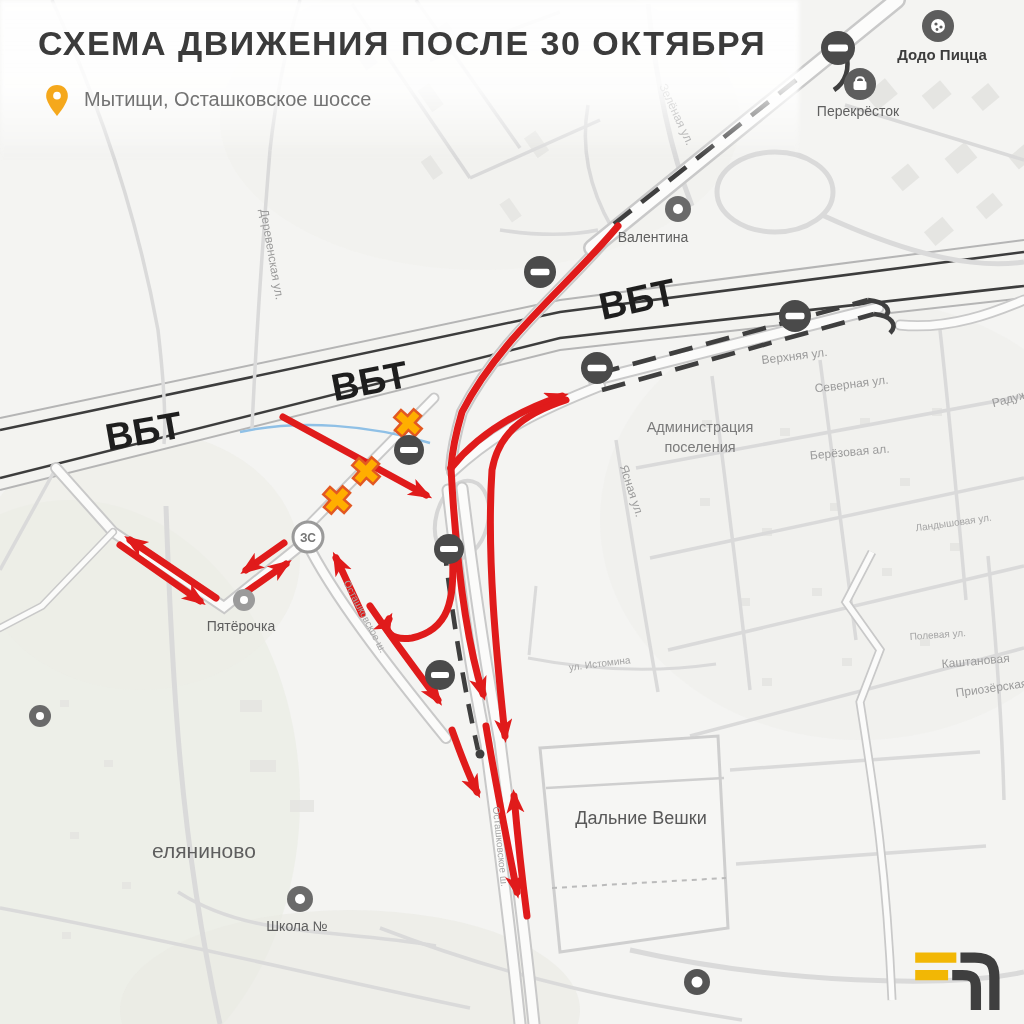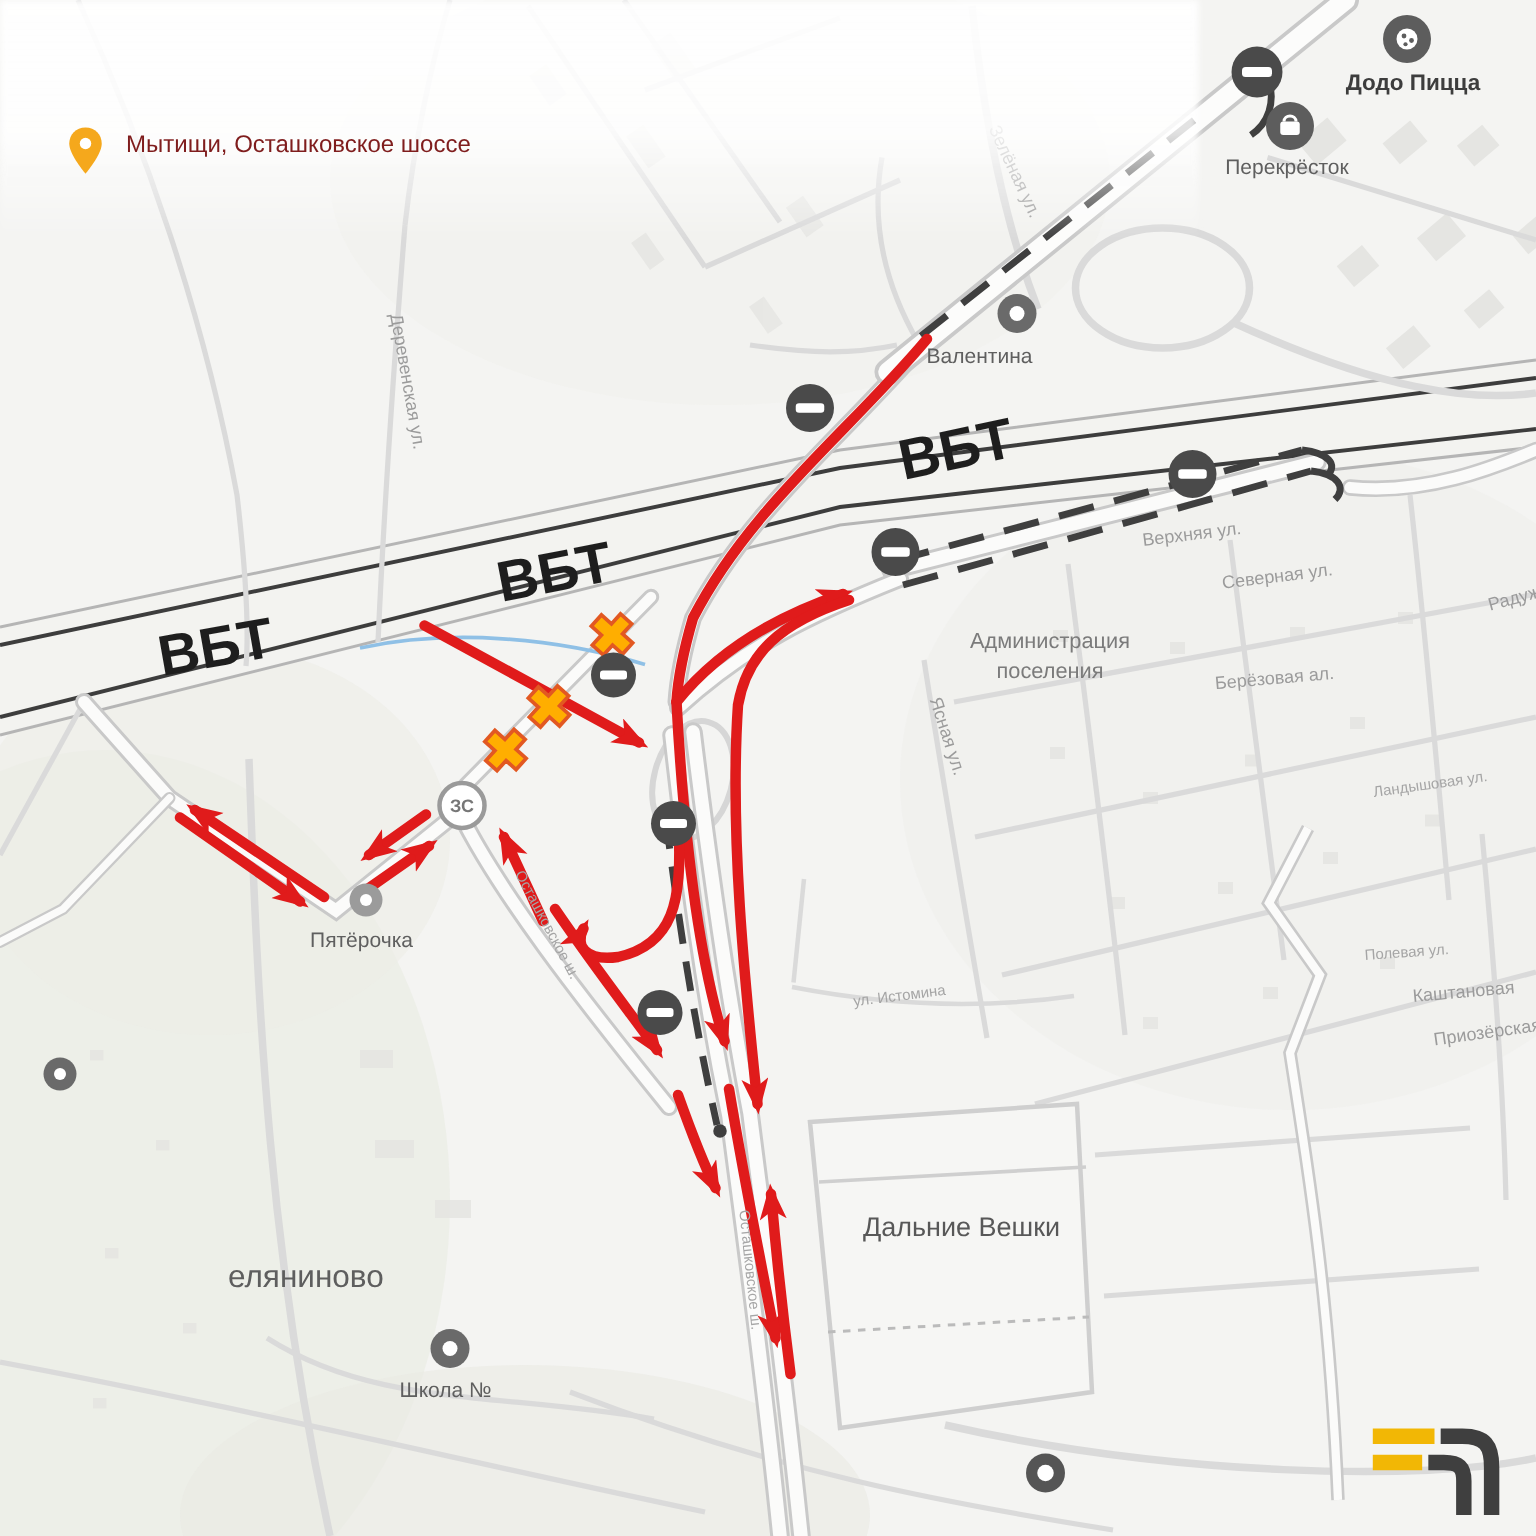--- a/index.html
+++ b/index.html
@@ -8,21 +8,21 @@
   svg{display:block;}
   .map-svg{position:absolute;left:0;top:0;}
   
   .header{position:absolute;left:0;top:0;width:100%;height:150px;z-index:5;
           pointer-events:none;}
   .header-bg{position:absolute;left:0;top:0;width:78%;height:160px;
           background:linear-gradient(180deg,rgba(255,255,255,.93) 0%,rgba(255,255,255,.85) 55%,rgba(255,255,255,0) 100%);
           filter:blur(2px);}
   .hdr-title{position:absolute;left:38px;top:24px;font-size:34px;font-weight:700;
           letter-spacing:1.5px;color:#3b3b3b;white-space:nowrap;}
-  .hdr-sub{position:absolute;left:84px;top:88px;font-size:16px;color:#7f1d1d;white-space:nowrap;}
+  .hdr-sub{position:absolute;left:84px;top:88px;font-size:20px;color:#737373;white-space:nowrap;}
   .hdr-pin{position:absolute;left:44px;top:84px;}
   
   .street{font-size:12px;fill:#9b9b9b;text-anchor:middle;}
   .street-sm{font-size:10px;fill:#a5a5a5;text-anchor:middle;}
   .poi-label{font-size:14px;fill:#5f5f5f;text-anchor:middle;}
   .poi-label-bold{font-size:15px;font-weight:700;fill:#3d3d3d;text-anchor:middle;}
   .locality{font-size:21px;fill:#5e5e5e;}
   .locality-mid{font-size:18px;fill:#585858;text-anchor:middle;}
   .admin{font-size:14.5px;fill:#7b7b7b;text-anchor:middle;}
   .vbt{font-size:38px;font-weight:700;fill:#1e1e1e;text-anchor:middle;}
@@ -321,20 +321,21 @@
     <text class="street" transform="translate(976,665) rotate(-5)">Каштановая</text>
     <text class="street" transform="translate(992,692) rotate(-8)">Приозёрская</text>
     <text class="street-sm" transform="translate(600,667) rotate(-7)">ул. Истомина</text>
     <text class="street-sm" transform="translate(497,847) rotate(84)">Осташковское ш.</text>
     <text class="street-sm" transform="translate(362,618) rotate(62)">Осташковское ш.</text>
   </g>
 </svg>
 
 <div class="header">
   <div class="header-bg"></div>
+  <div class="hdr-title">СХЕМА ДВИЖЕНИЯ ПОСЛЕ 30 ОКТЯБРЯ</div>
   <span class="hdr-pin">
     <svg width="26" height="34" viewBox="0 0 24 32">
       <path d="M12 1 C6 1 1.8 5.4 1.8 11.2 C1.8 18 12 30 12 30 S22.2 18 22.2 11.2 C22.2 5.4 18 1 12 1 Z" fill="#F5A81C"></path>
       <circle cx="12" cy="11" r="3.6" fill="#ffffff"></circle>
     </svg>
   </span>
   <div class="hdr-sub">Мытищи, Осташковское шоссе</div>
 </div>
 
 <div class="logo">

